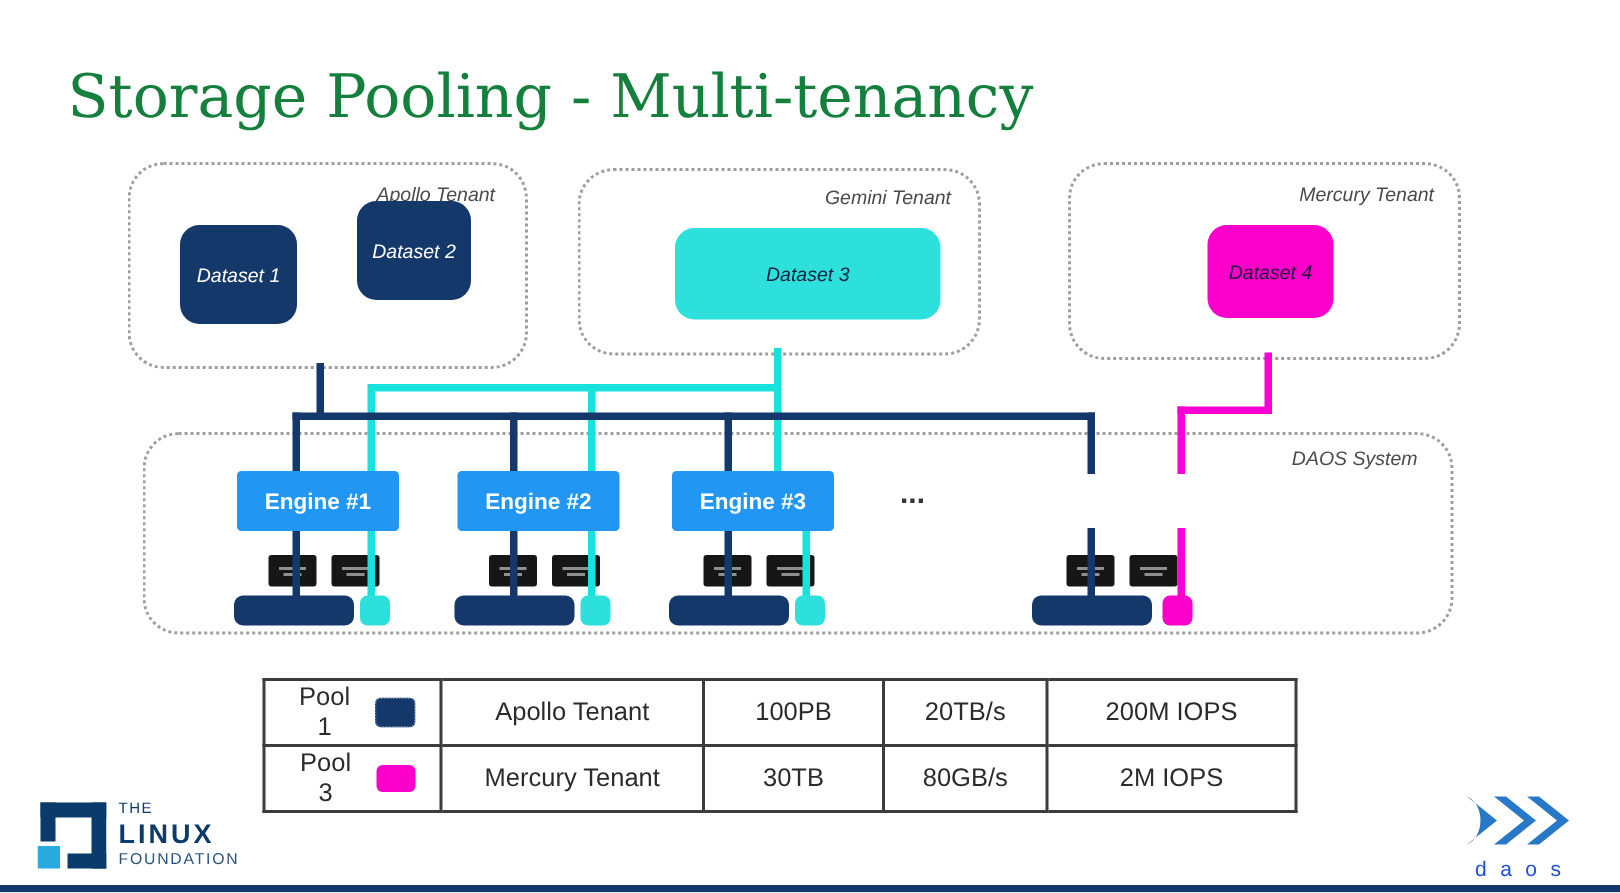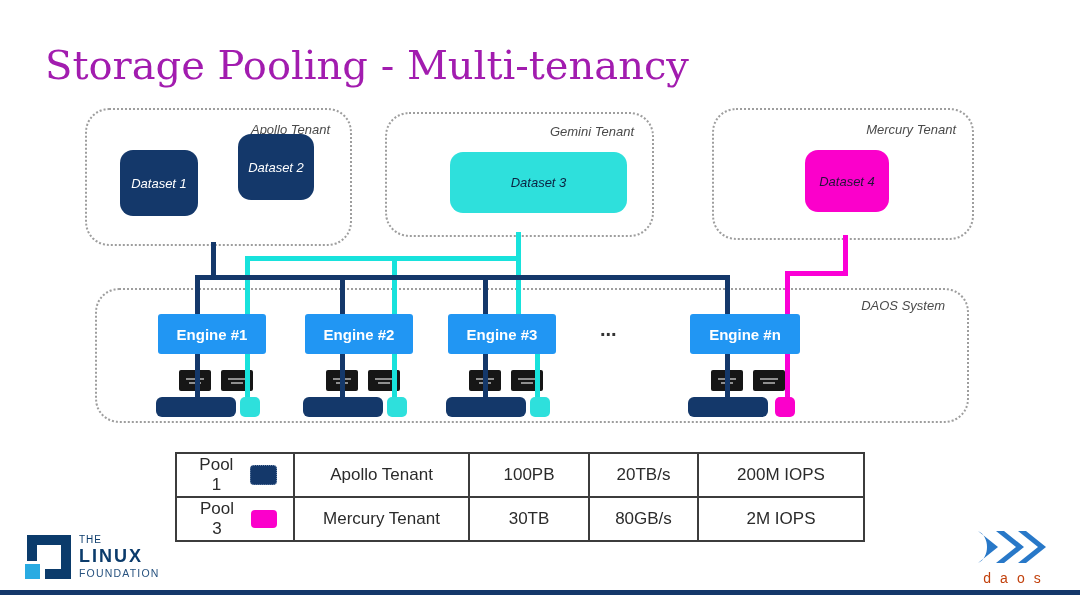--- a/index.html
+++ b/index.html
@@ -1,21 +1,21 @@
 <!DOCTYPE html>
 <html><head>
 <meta charset="utf-8">
 <style>
   html,body{margin:0;padding:0;background:#fff;}
   #slide{position:relative;width:1080px;height:595px;background:#ffffff;overflow:hidden;
          font-family:"Liberation Sans",sans-serif;}
 
   
   .title{position:absolute;left:45px;top:42px;font-family:"DejaVu Serif",serif;
-         font-size:40px;color:#a21caf;letter-spacing:0px;}
+         font-size:40px;color:#15803d;letter-spacing:0px;}
 
   
   .tenant-box,.daos-box{position:absolute;border:2px dotted #9e9e9e;border-radius:24px;z-index:1;}
   .tenant-label,.daos-label{position:absolute;font-style:italic;font-size:13px;color:#4a4a4a;}
 
   
   .dataset{position:absolute;display:flex;align-items:center;justify-content:center;
            font-style:italic;font-size:13px;border-radius:13px;z-index:2;}
   .ds-navy{background:#14386a;color:#ffffff;}
   .ds-cyan{background:#2ee0dc;color:#0b2240;}
@@ -59,21 +59,21 @@
   .sw-magenta{background:#fb00cb;}
 
   
   .lf-logo{position:absolute;left:25px;top:533px;display:flex;gap:8px;z-index:2;}
   .lf-text{display:flex;flex-direction:column;line-height:1;color:#0b3b6b;padding-top:2px;}
   .lf-the{font-size:10px;letter-spacing:1px;}
   .lf-linux{font-size:18px;font-weight:bold;letter-spacing:2px;margin-top:2px;}
   .lf-foundation{font-size:10.5px;letter-spacing:1.2px;margin-top:3px;color:#27527f;}
 
   .daos-logo{position:absolute;left:972px;top:530px;width:80px;text-align:center;z-index:2;}
-  .daos-word{margin-top:2px;font-size:14px;color:#c2410c;letter-spacing:9px;padding-left:9px;}
+  .daos-word{margin-top:2px;font-size:14px;color:#1d4ed8;letter-spacing:9px;padding-left:9px;}
 
   .bottom-strip{position:absolute;left:0;top:590px;width:1080px;height:5px;background:#14386a;z-index:5;}
 </style>
 </head>
 <body>
 
 <div id="slide">
 
   <div class="title">Storage Pooling - Multi-tenancy</div>
 
@@ -133,23 +133,20 @@
   <div class="engine" style="left:158px;top:314px;">
     <span>Engine #1</span>
   </div>
   <div class="engine" style="left:305px;top:314px;">
     <span>Engine #2</span>
   </div>
   <div class="engine" style="left:448px;top:314px;">
     <span>Engine #3</span>
   </div>
   <div class="ellipsis">...</div>
-  <div class="engine" style="left:690px;top:314px;width:110px;">
-    <span>Engine #n</span>
-  </div>
 
   <div class="chip" style="left:179px;top:370px;">
       <i></i>
       <i></i>
     </div>
   <div class="chip" style="left:221px;top:370px;">
       <i></i>
       <i></i>
     </div>
   <div class="chip" style="left:326px;top:370px;">

